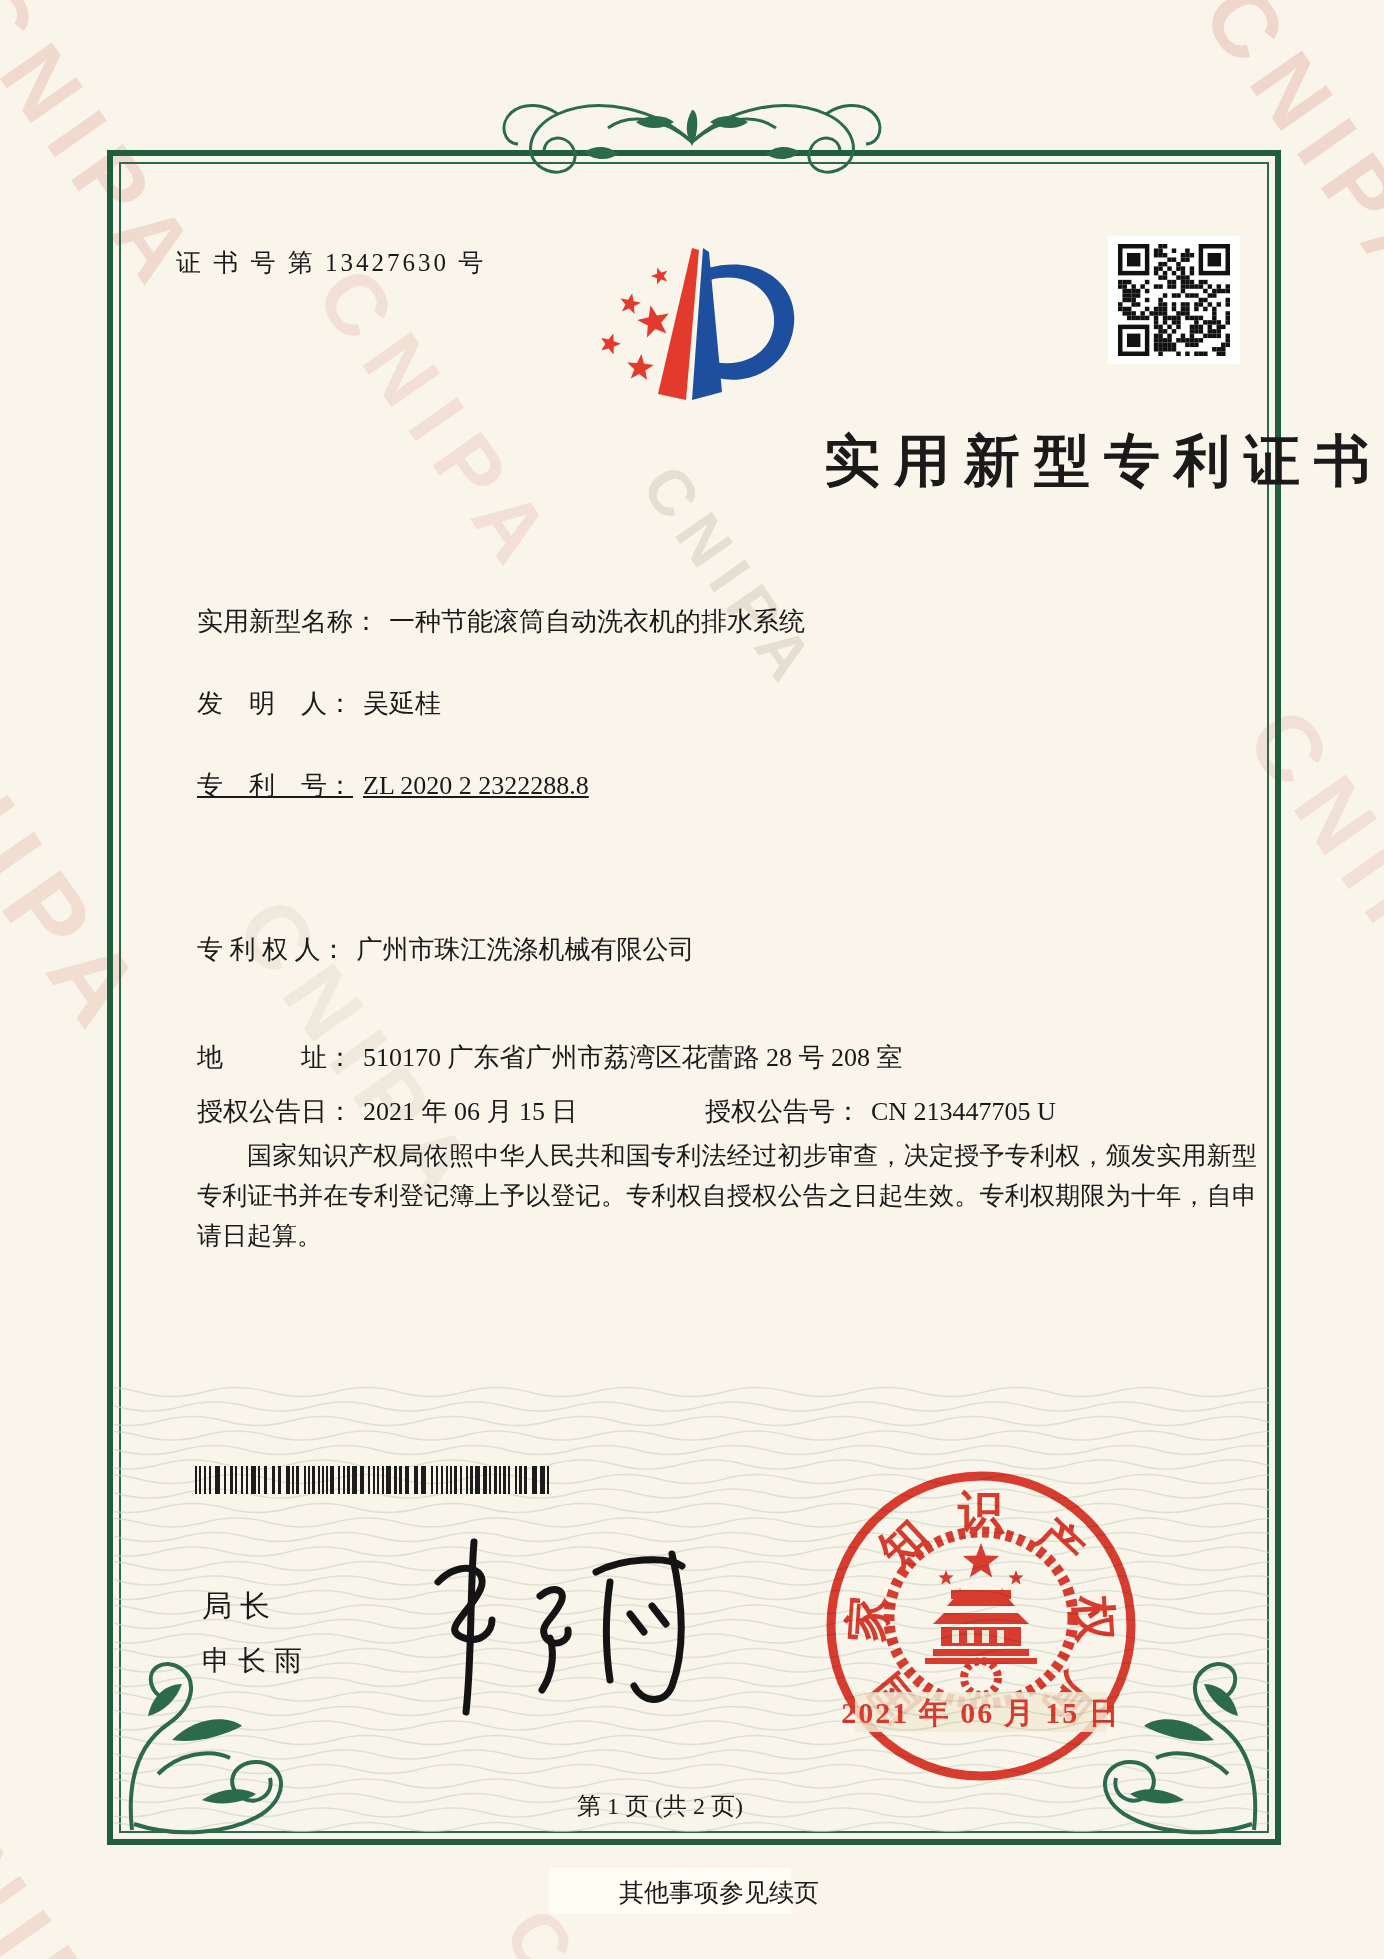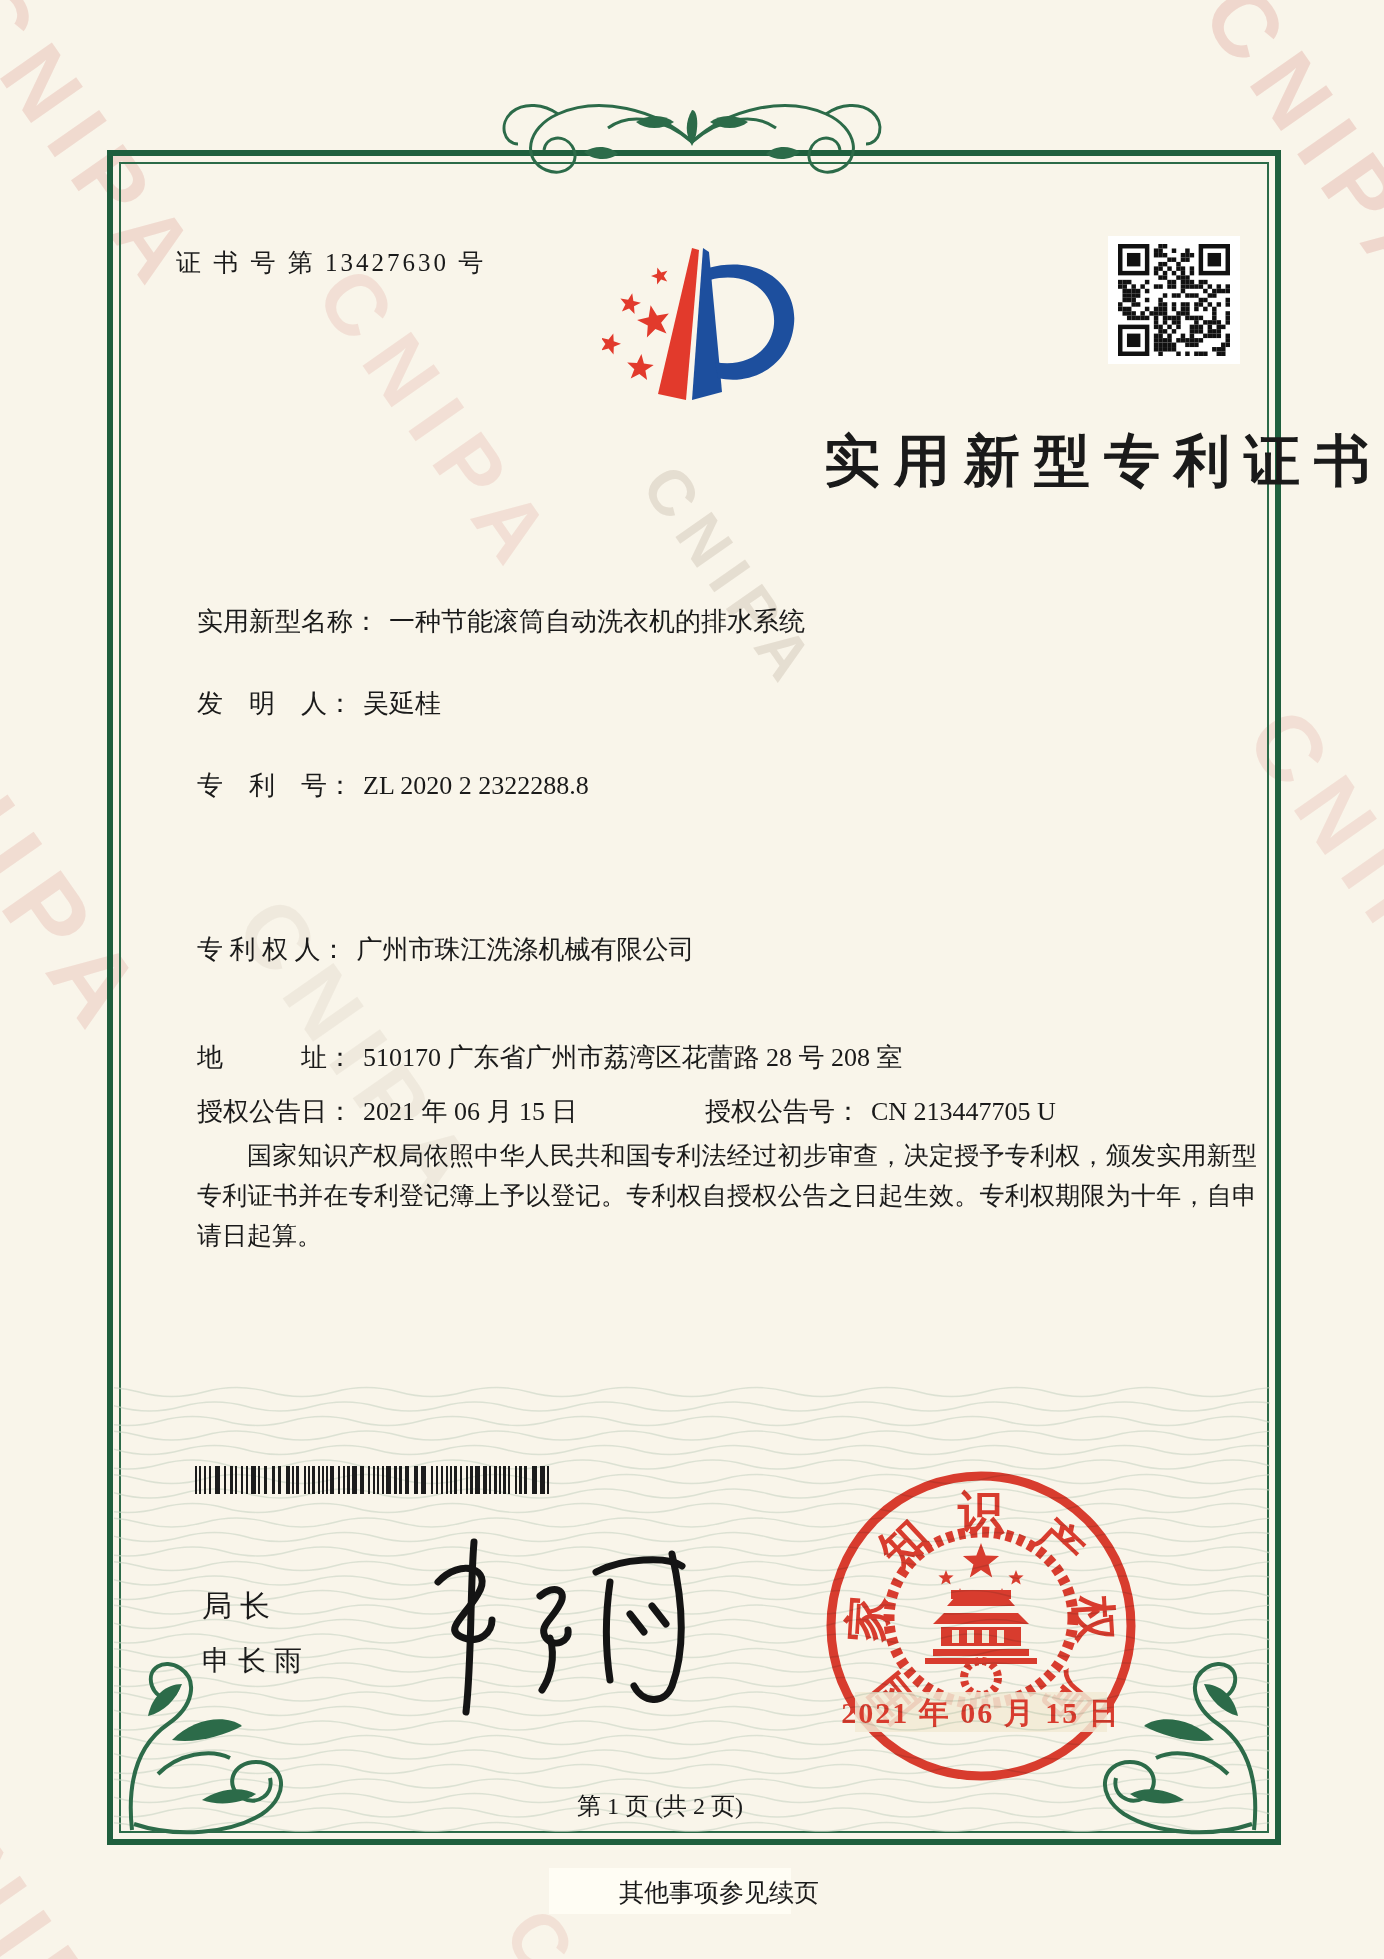--- a/index.html
+++ b/index.html
@@ -399,21 +399,21 @@
     </svg>
 
   <div class="title" style="z-index:3;">实用新型专利证书</div>
 
   <div class="field-row" style="top:604px;z-index:3;font-family:Liberation Serif, serif;">
     <span>实用新型名称：</span><span class="val">一种节能滚筒自动洗衣机的排水系统</span>
   </div>
   <div class="field-row" style="top:686px;z-index:3;">
     <span>发　明　人：</span><span class="val">吴延桂</span>
   </div>
-  <div class="field-row" style="top:768px;z-index:3;">
+  <div class="field-row" style="top:768px;z-index:3;text-decoration:underline;">
     <span>专　利　号：</span><span class="val">ZL 2020 2 2322288.8</span>
   </div>
   <div class="field-row" style="top:932px;z-index:3;">
     <span>专 利 权 人：</span><span class="val">广州市珠江洗涤机械有限公司</span>
   </div>
   <div class="field-row" style="top:1014px;z-index:3;margin-top:26px;">
     <span>地　　　址：</span><span class="val">510170 广东省广州市荔湾区花蕾路 28 号 208 室</span>
   </div>
   <div class="field-row" style="top:1094px;z-index:3;width:1060px;">
     <span>授权公告日：</span><span class="val">2021 年 06 月 15 日</span>

